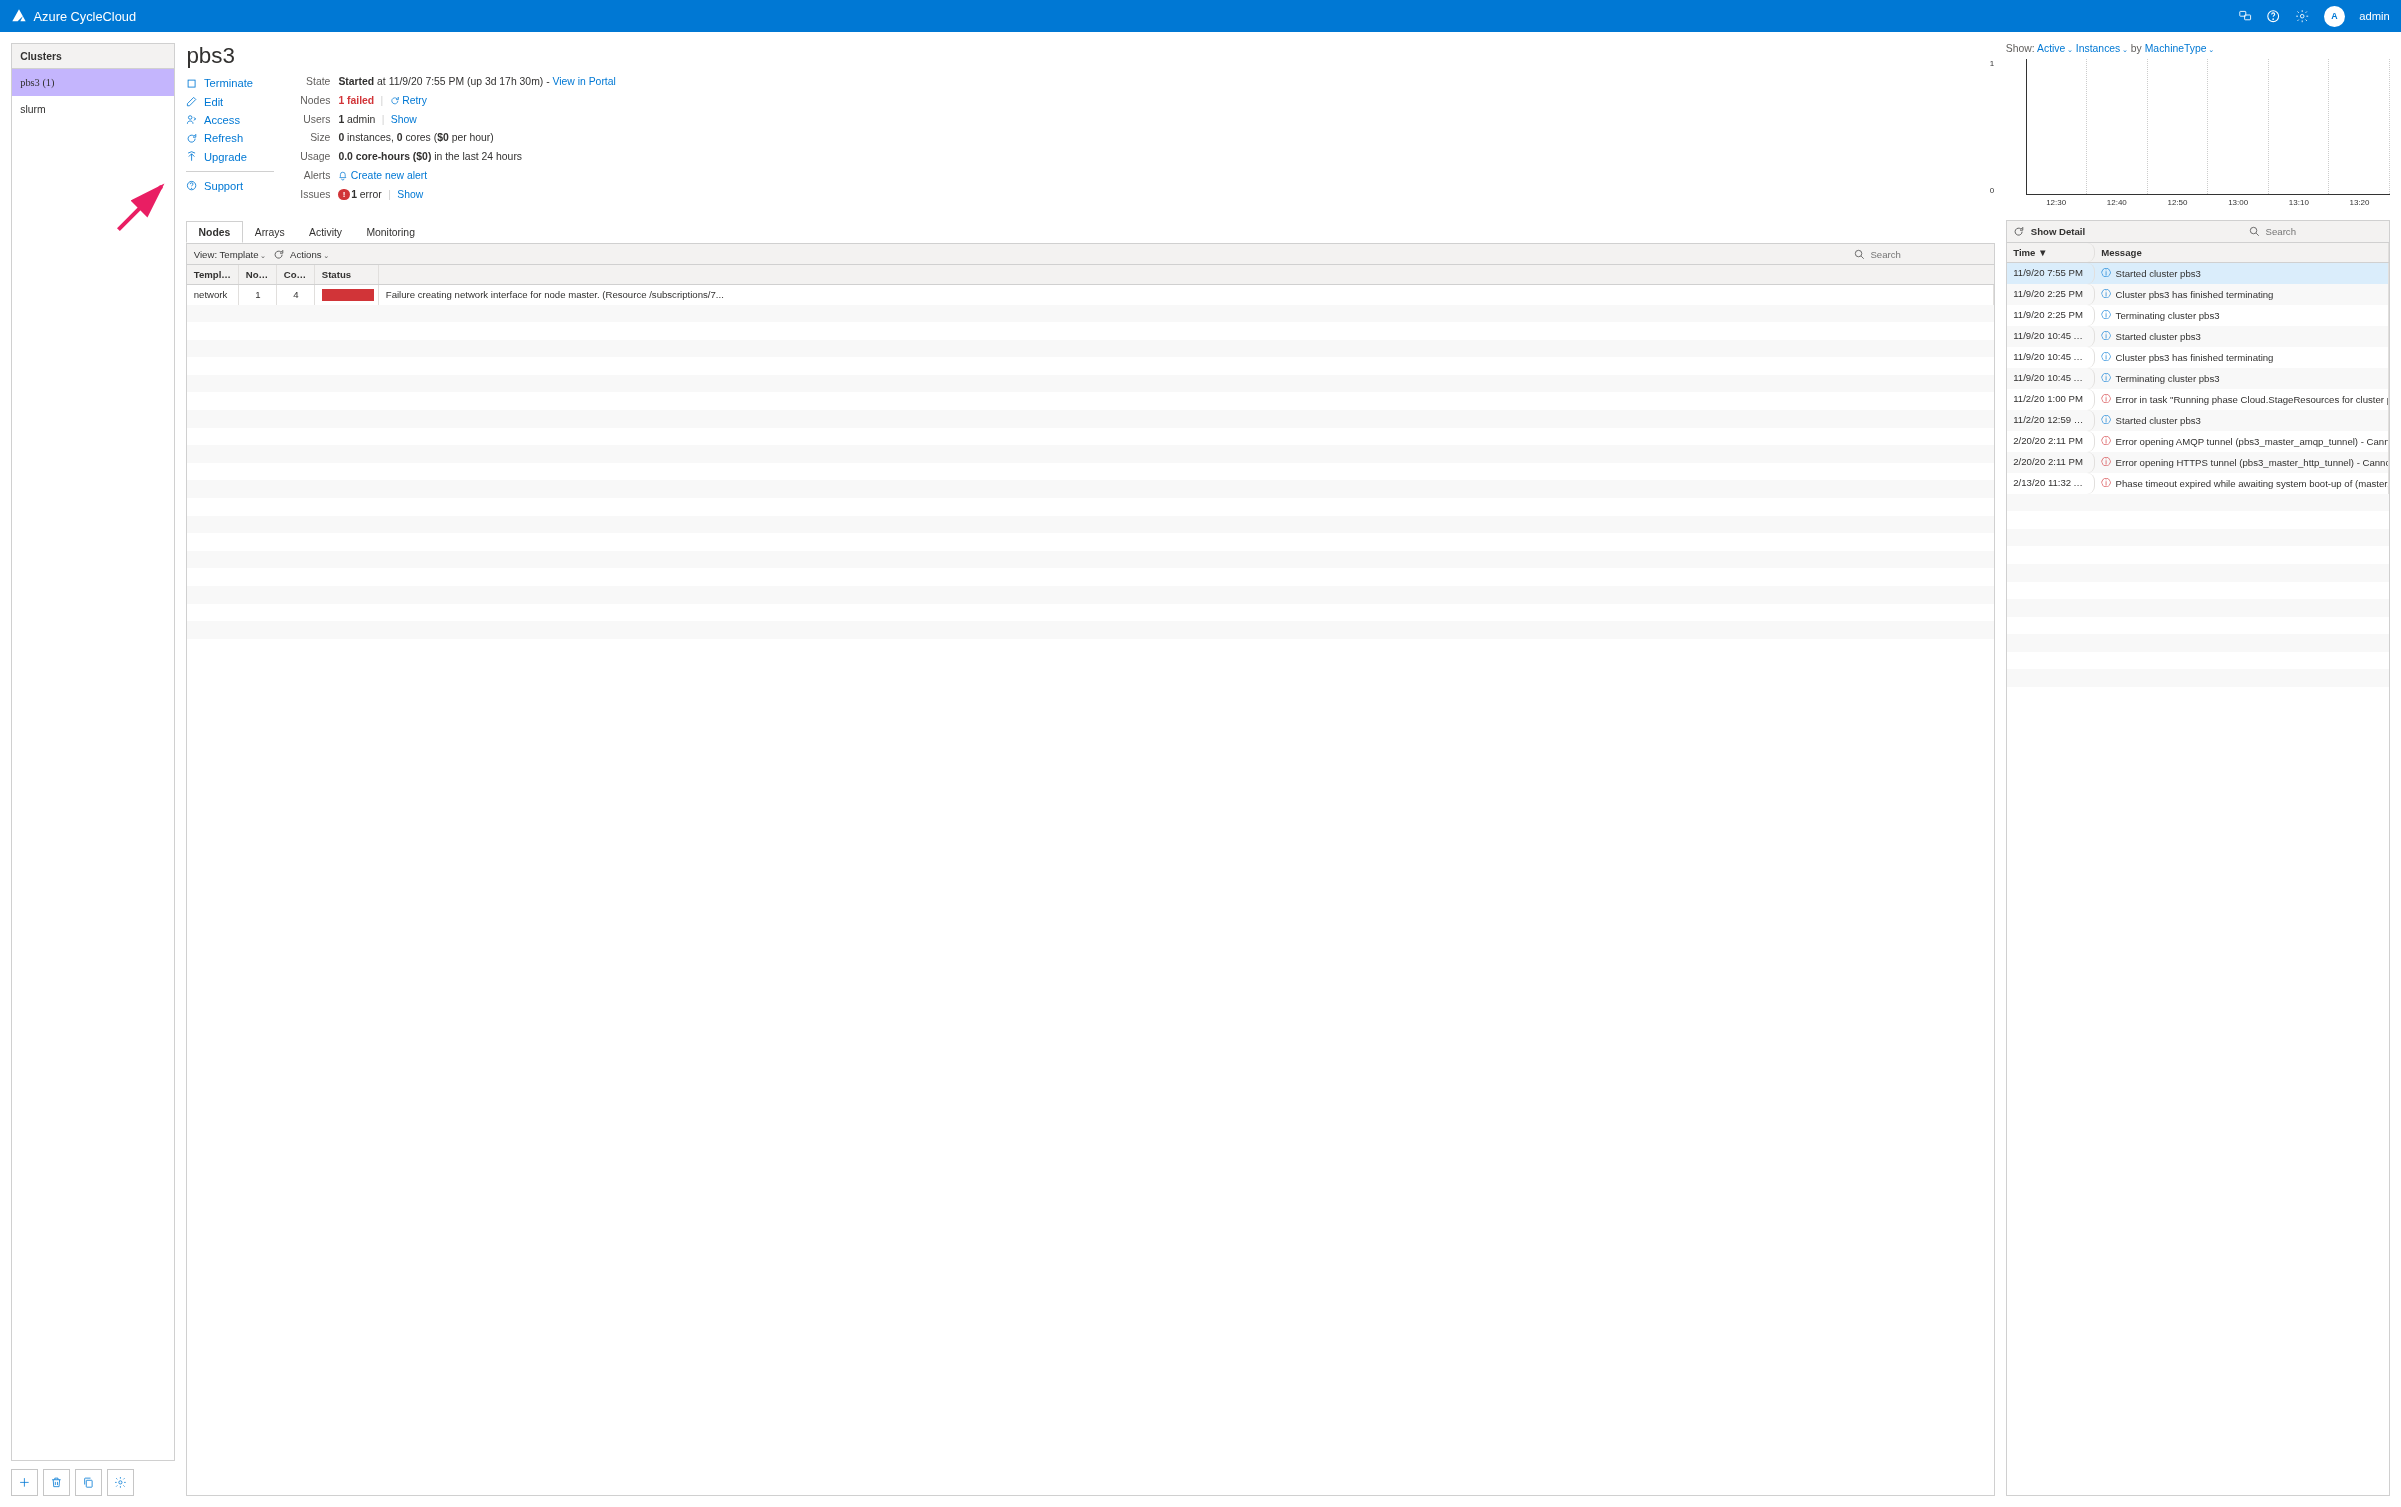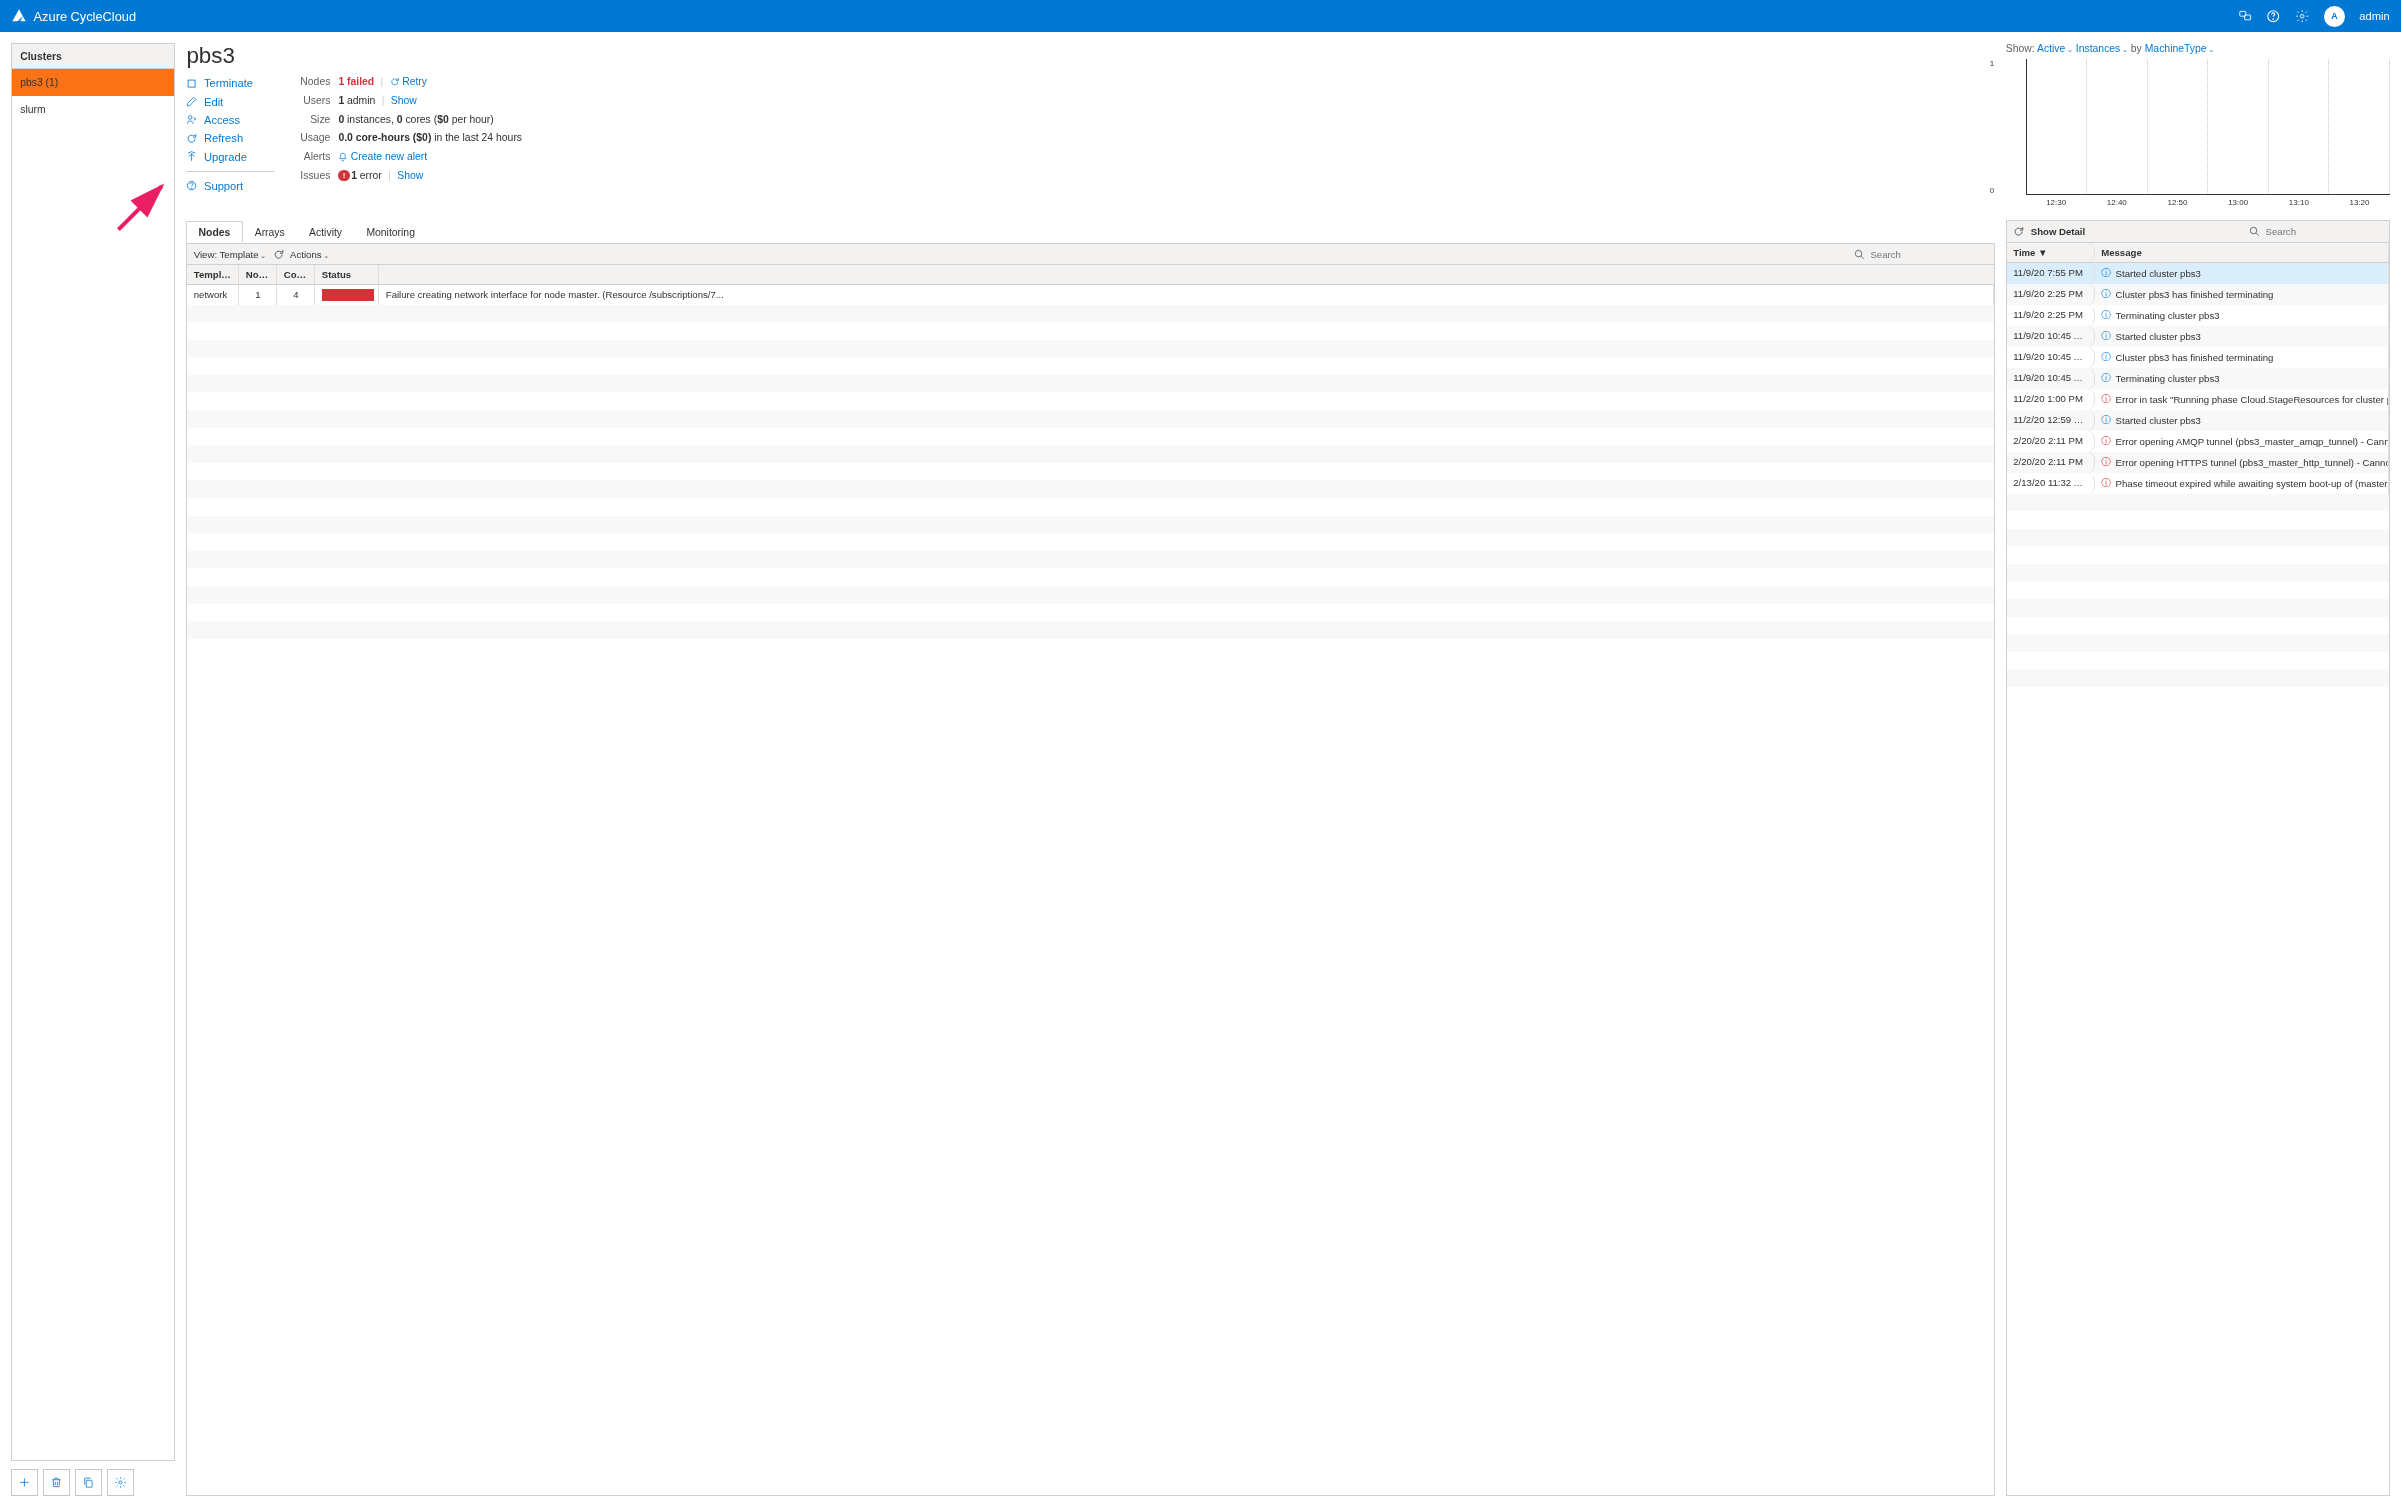--- a/index.html
+++ b/index.html
@@ -11,21 +11,21 @@
 .header-icon { cursor: pointer; width: 14.4px; height: 14.4px; display: flex; align-items: center; justify-content: center; }
 .avatar { width: 21px; height: 21px; border-radius: 50%; background: #fff; color: #0078d4; display: flex; align-items: center; justify-content: center; font-size: 8.8px; font-weight: 600; }
 .user-label { font-size: 11.2px; }
 
 .main { display: flex; height: calc(100vh - 32px); padding: 11.2px; gap: 11.2px; }
 
 .sidebar { width: 164px; display: flex; flex-direction: column; }
 .sidebar-box { border: 0.8px solid #d0d0d0; flex: 1; }
 .sidebar-header { background: #f3f2f1; padding: 6.4px 8px; font-weight: 600; border-bottom: 0.8px solid #d0d0d0; }
 .sidebar-item { padding: 8px 8px; cursor: pointer; }
-.sidebar-item.active { background: #f97316; }
+.sidebar-item.active { background: #c4b5fd; font-family: Liberation Serif, serif; }
 .sidebar-footer { display: flex; gap: 4.8px; margin-top: 8px; }
 .footer-btn { width: 27px; height: 27px; border: 0.8px solid #c6c6c6; display: flex; align-items: center; justify-content: center; cursor: pointer; color: #0078d4; background: #fff; }
 
 .content { flex: 1; display: flex; flex-direction: column; min-width: 0; }
 .top-row { display: flex; gap: 16px; }
 
 .cluster-panel { flex: 1; min-width: 0; }
 .cluster-title { font-size: 22.4px; font-weight: 300; margin-bottom: 4.8px; }
 .cluster-body { display: flex; gap: 16px; }
 .actions-col { width: 88px; }
@@ -216,20 +216,26 @@
                   <circle cx="8" cy="8" r="6"></circle>
                   <path d="M6 6a2 2 0 014 0c0 1.2-2 1.5-2 3"></path>
                   <circle cx="8" cy="12" r="0.4" fill="#0078d4"></circle>
                 </svg>
               <span>Support</span>
             </div>
           </div>
 
           <div class="info-col">
             <div class="info-row">
+              <span class="info-label">State</span>
+              <span class="bold">Started</span>&nbsp;
+              <span>at 11/9/20 7:55 PM (up 3d 17h 30m) -</span>&nbsp;
+              <span class="link">View in Portal</span>
+            </div>
+            <div class="info-row">
               <span class="info-label">Nodes</span>
               <span class="red">1 failed</span>
               <span class="pipe">|</span>
               <svg width="9.6" height="9.6" viewBox="0 0 16 16" fill="none" stroke="#0078d4" stroke-width="1.2">
                   <path d="M13 8a5 5 0 11-1.5-3.5L14 2v4h-4"></path>
                 </svg>&nbsp;
               <span class="link">Retry</span>
             </div>
             <div class="info-row">
               <span class="info-label">Users</span>

